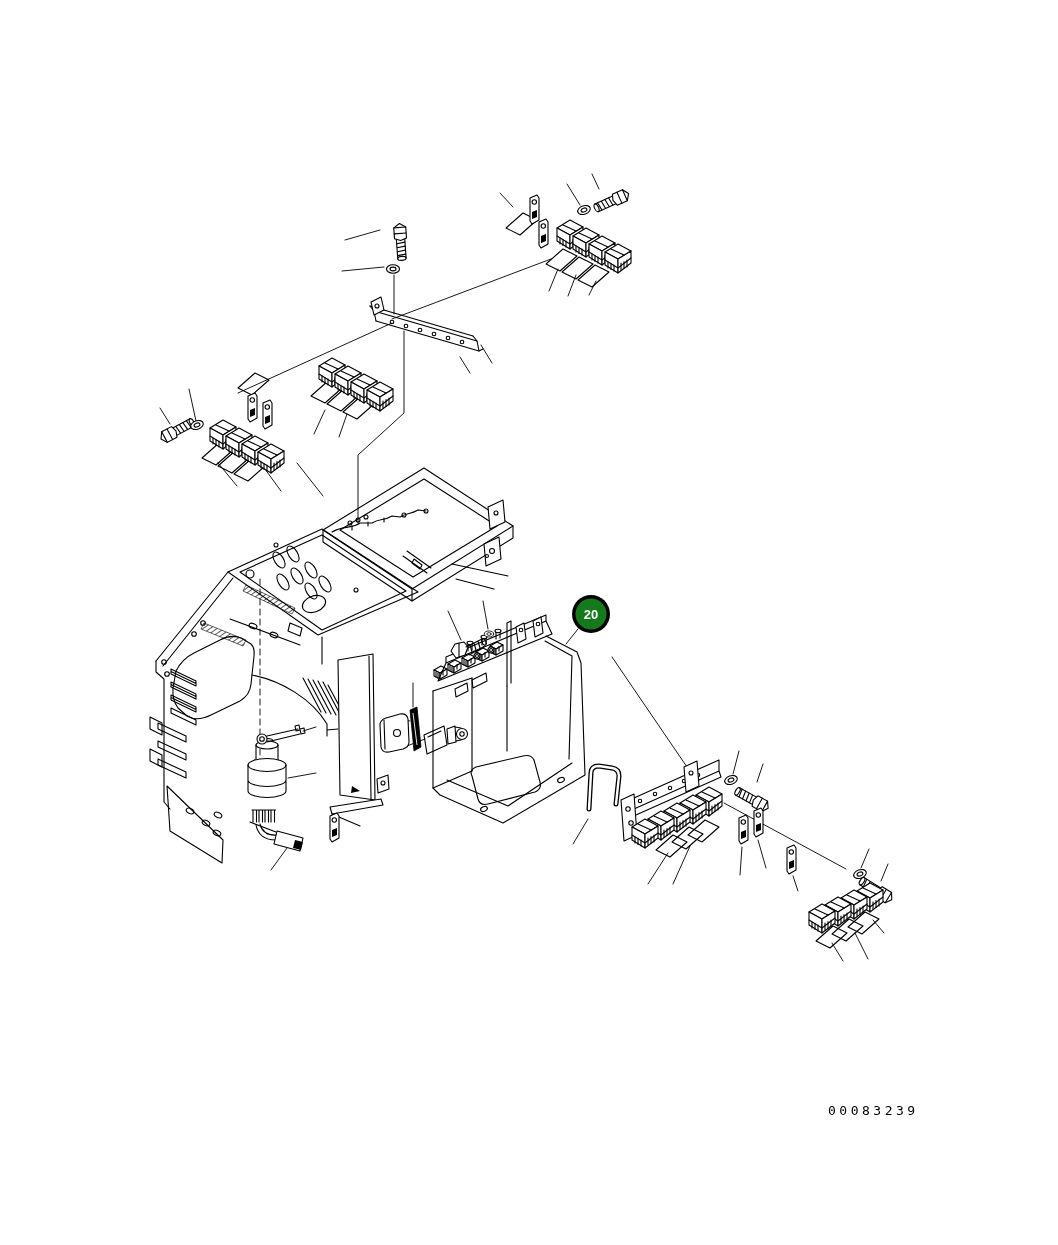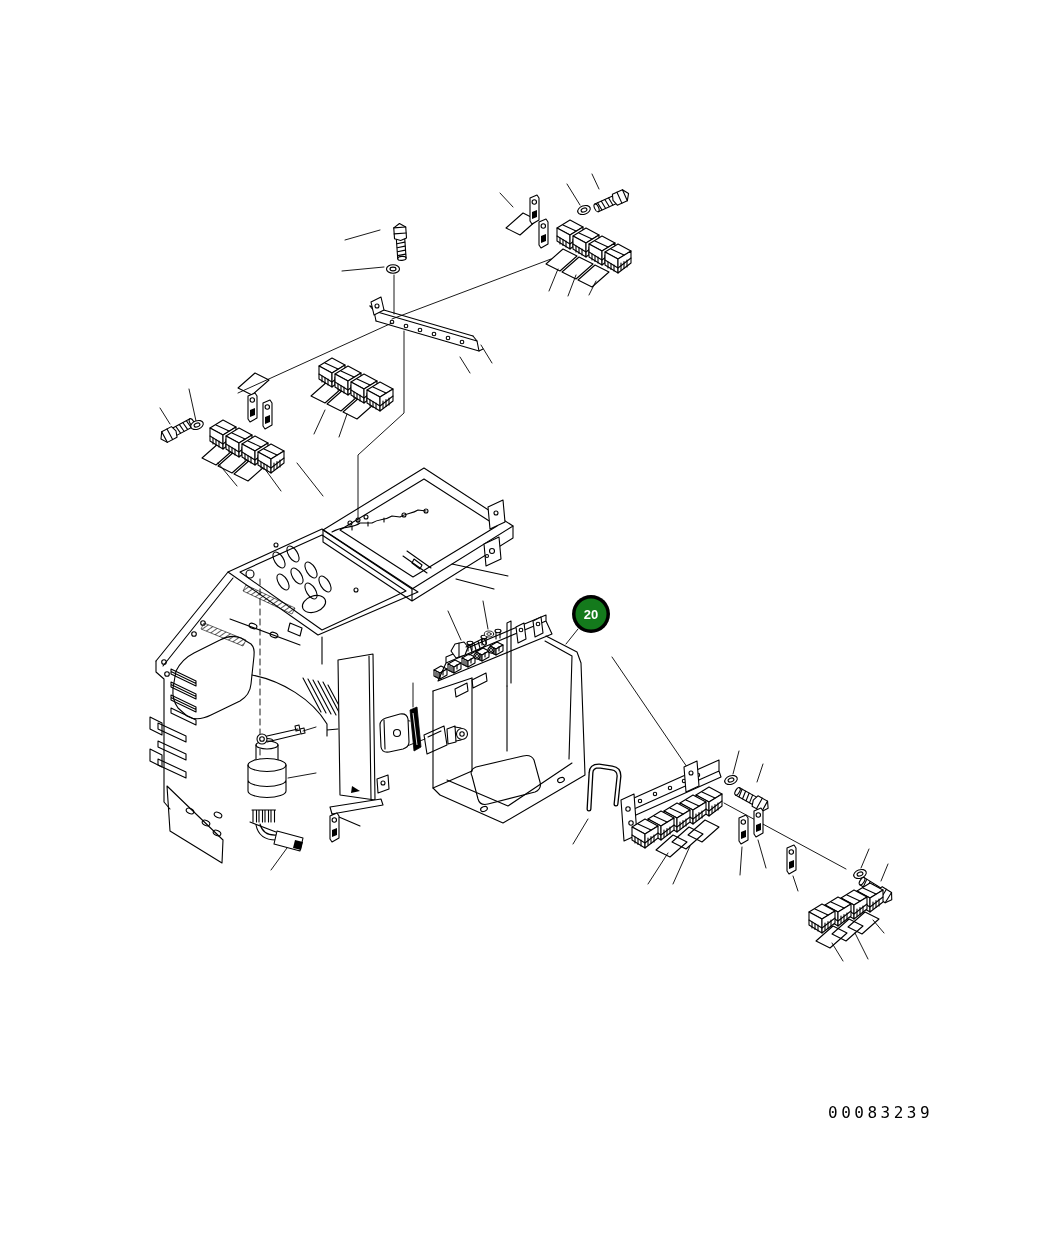--- a/index.html
+++ b/index.html
@@ -4,21 +4,21 @@
 <style>
   html,body{margin:0;padding:0;background:#ffffff;}
   .canvas{position:relative;width:1058px;height:1245px;background:#ffffff;overflow:hidden;
           font-family:"Liberation Sans",sans-serif;margin-top:23px;}
   svg{position:absolute;left:0;top:0;}
   .ink{stroke:#000;fill:none;stroke-width:1.1;stroke-linecap:round;stroke-linejoin:round;}
   .leader{stroke:#000;fill:none;stroke-width:0.9;stroke-linecap:round;}
   .whitefill{fill:#fff;}
   .badge-label{font-family:"Liberation Sans",sans-serif;font-size:13px;font-weight:bold;}
   .part-number{position:absolute;left:828px;top:1080px;width:220px;
-               font-family:"DejaVu Sans Mono",monospace;font-size:16px;color:#000;
+               font-family:"DejaVu Sans Mono",monospace;font-size:13px;color:#000;
                letter-spacing:3.5px;white-space:nowrap;}
 </style>
 </head>
 <body>
 
 <div class="canvas">
 <svg width="1058" height="1245" viewBox="0 0 1058 1245">
   <defs>
     <pattern id="hatch" width="4" height="4" patternTransform="rotate(55)" patternUnits="userSpaceOnUse">
       <line x1="0" y1="0" x2="0" y2="4" stroke="#000" stroke-width="1.3"></line>

